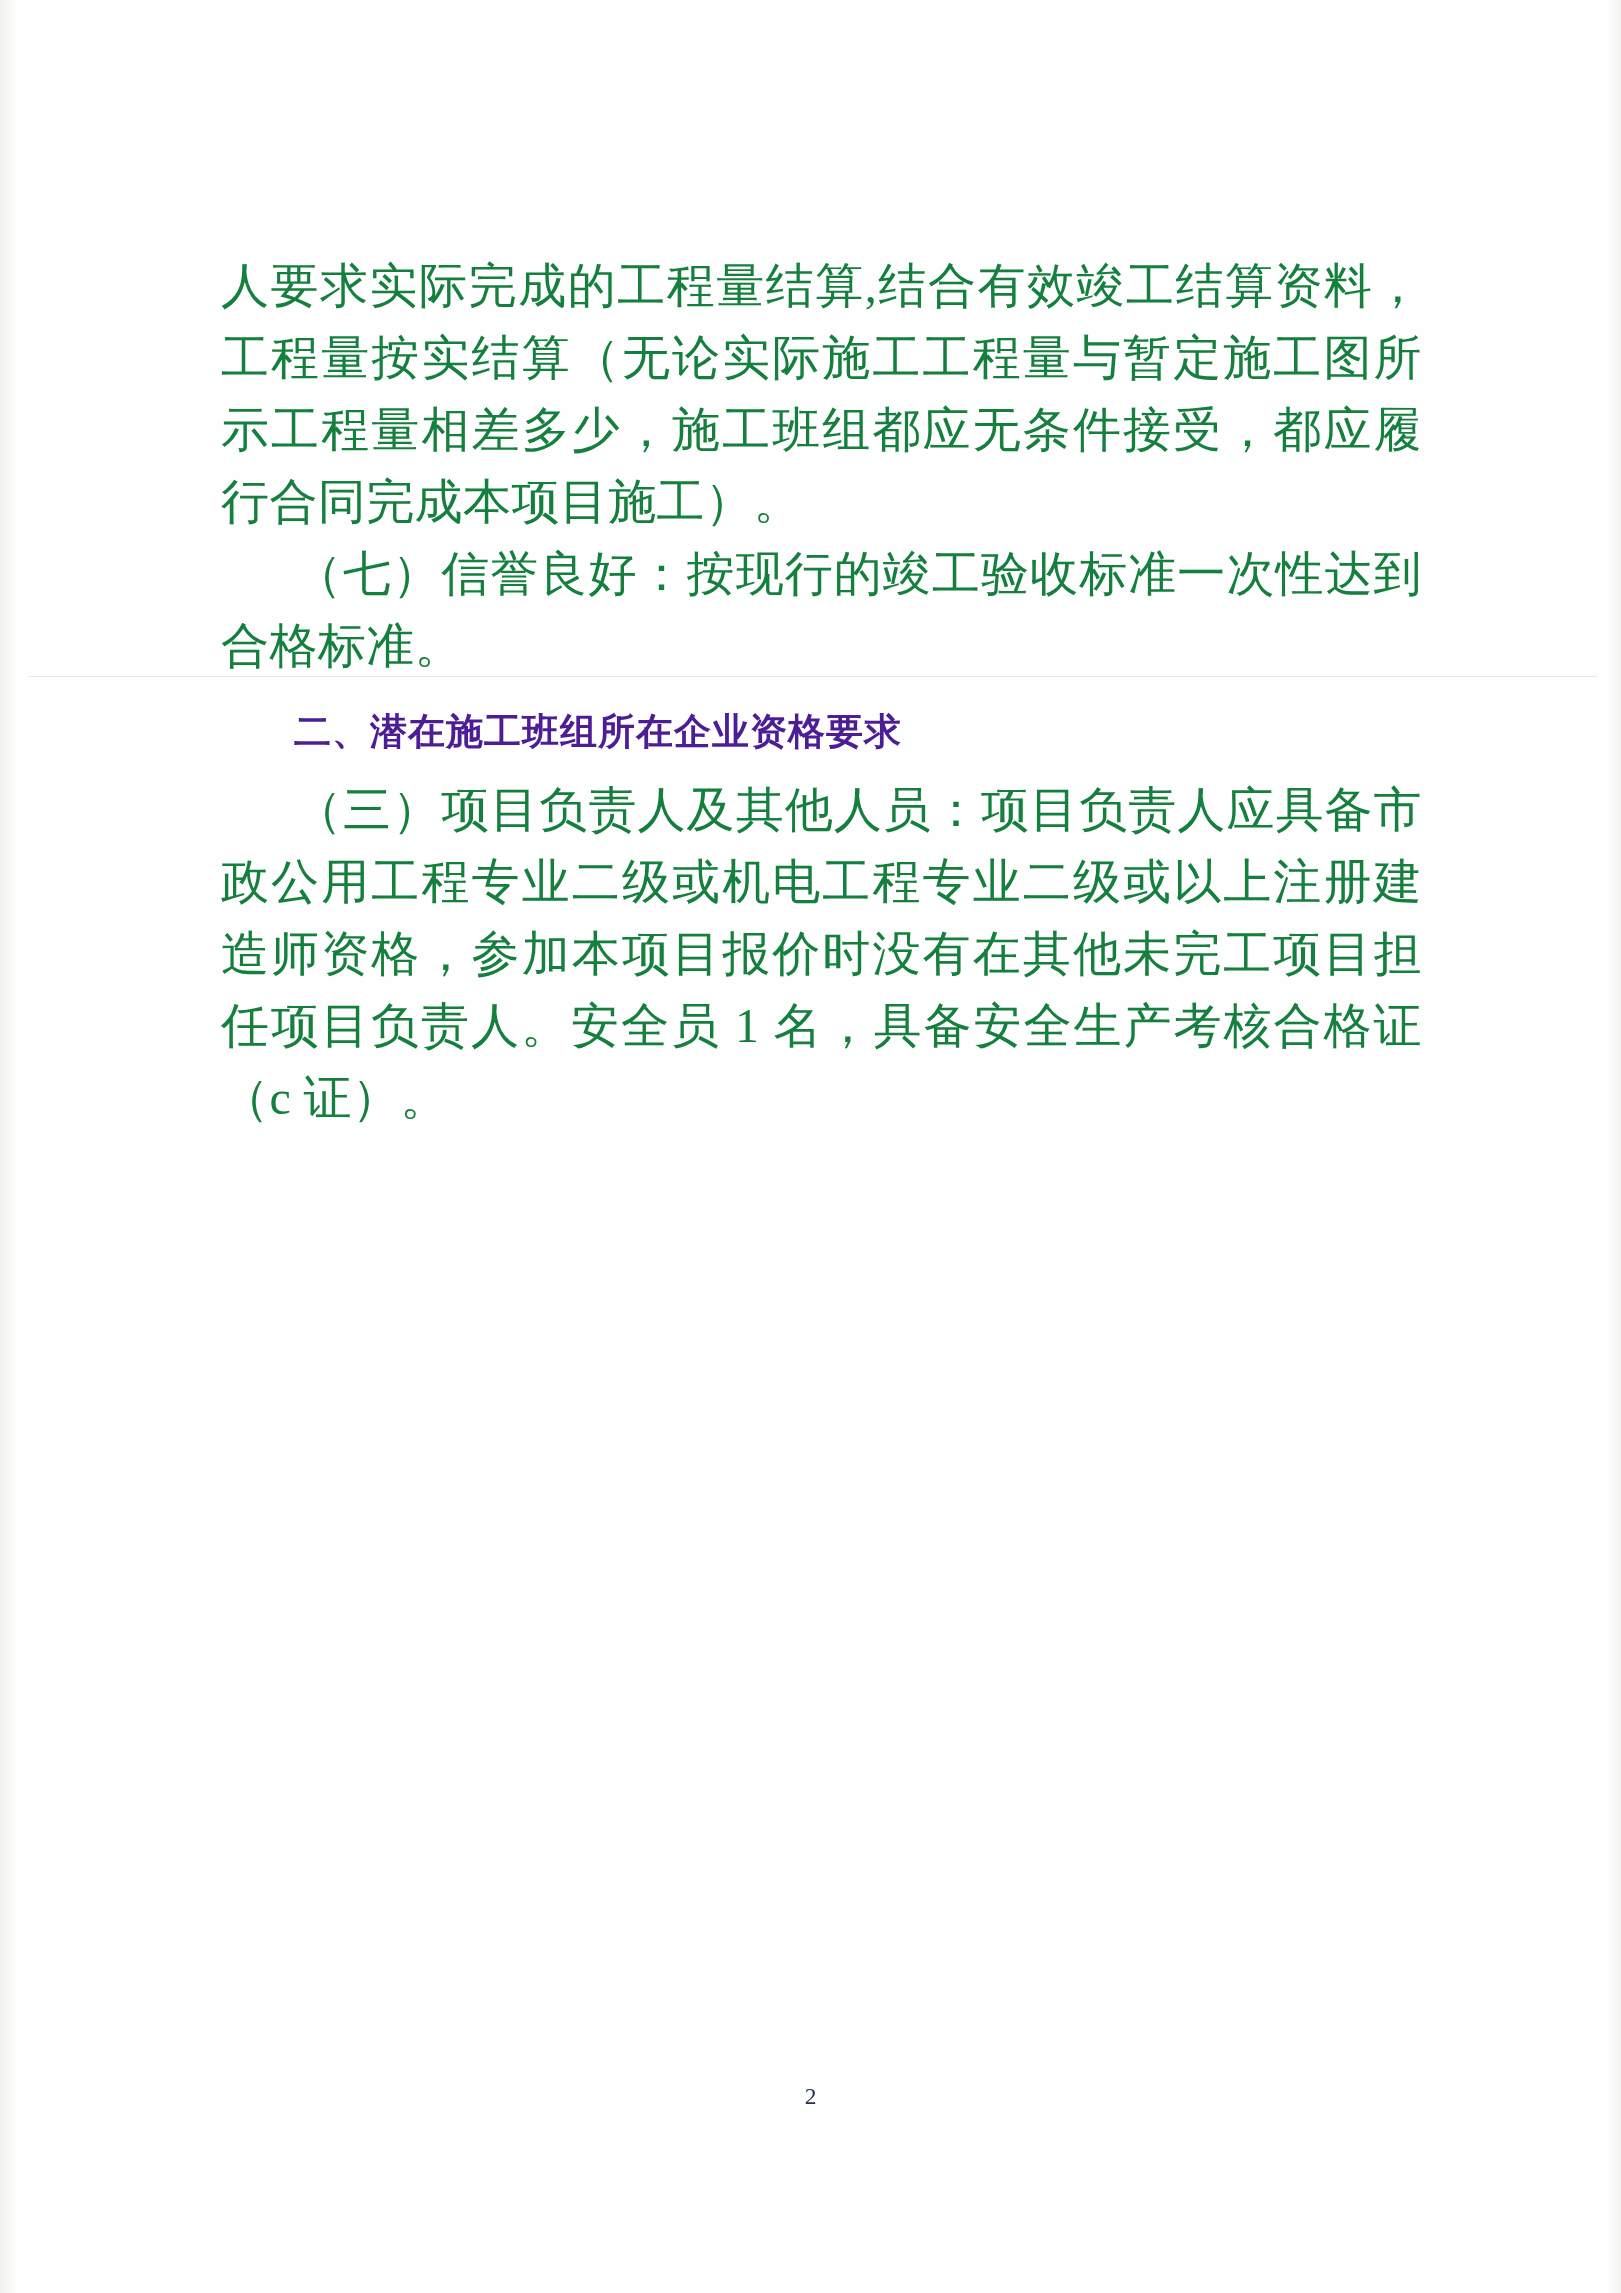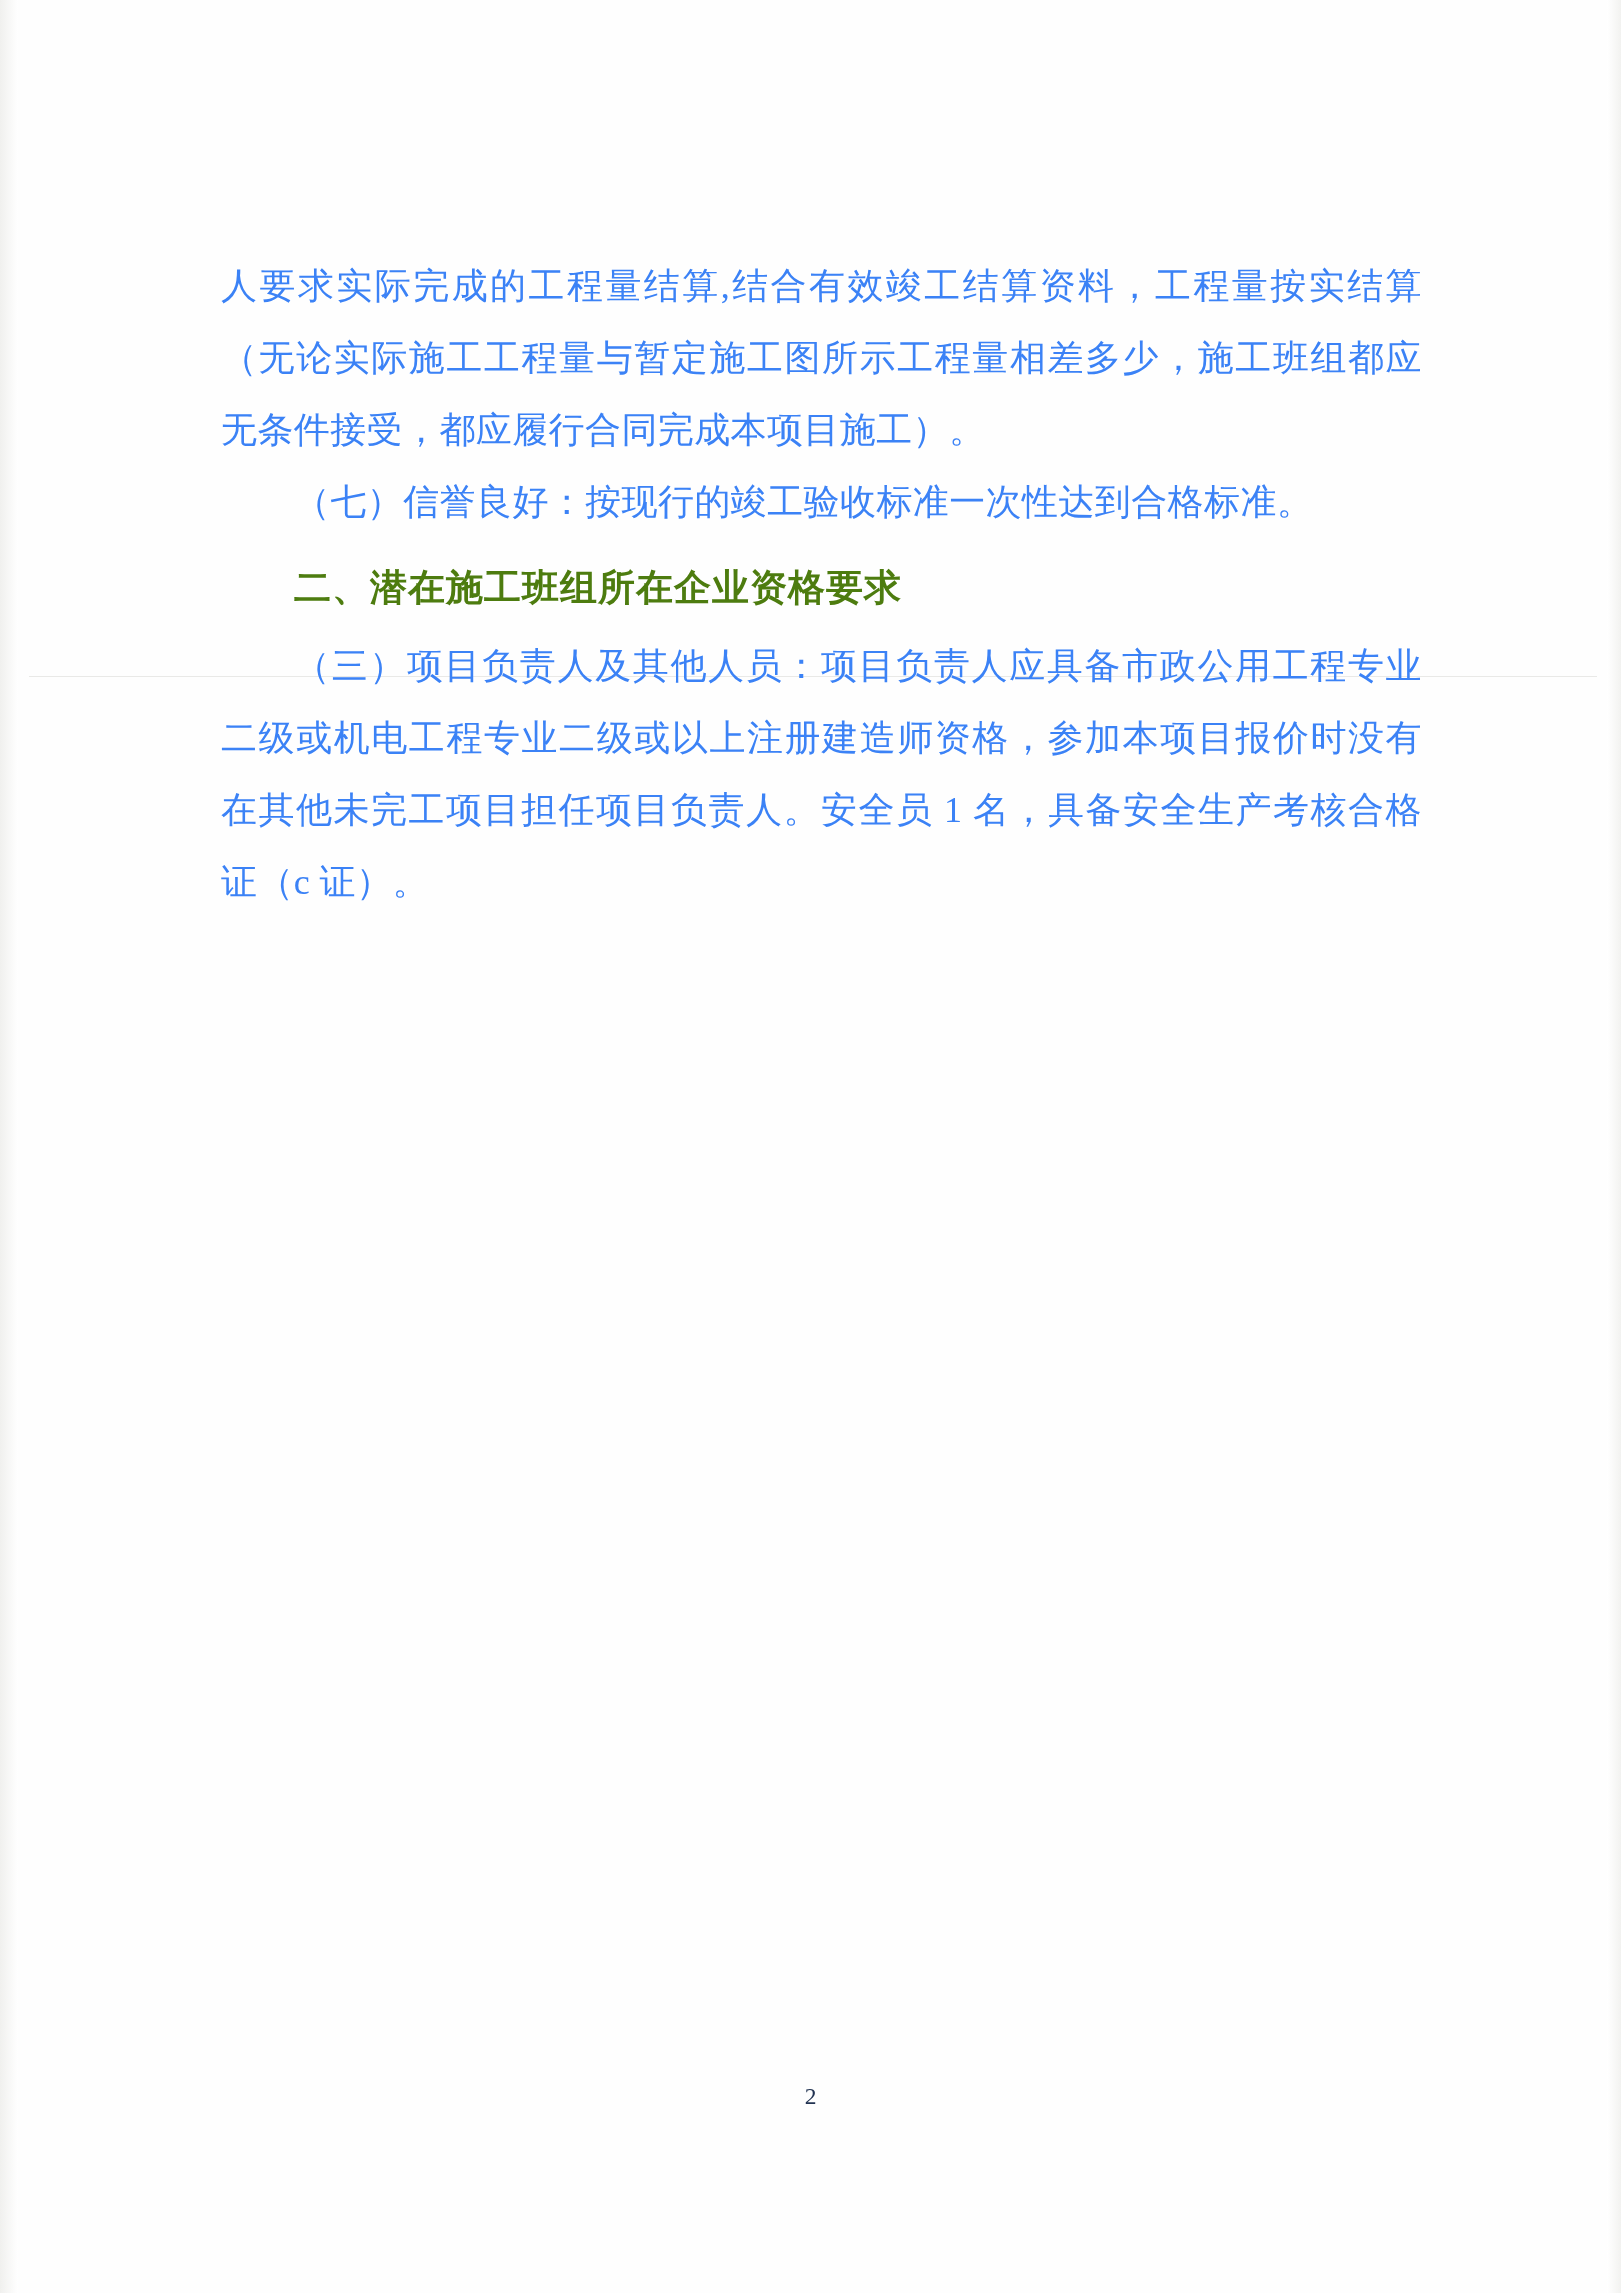--- a/index.html
+++ b/index.html
@@ -39,36 +39,36 @@
     background: #e9e9e7;
     pointer-events: none;
   }
   .content {
     position: absolute;
     left: 221px;
     top: 250px;
     width: 1201px;
   }
   .para {
-    font-size: 36px;
+    font-size: 48px;
     line-height: 72px;
-    color: #3b82f6;
+    color: #15803d;
     text-align: justify;
     text-justify: inter-ideograph;
     letter-spacing: 0.4px;
     margin: 0 0 0 0;
   }
   .indent {
     text-indent: 73px;
   }
   .heading {
     font-size: 37px;
     line-height: 72px;
     font-weight: bold;
-    color: #4d7c0f;
+    color: #4c1d95;
     text-indent: 73px;
     letter-spacing: 1px;
     margin: 13.7px 0 5.9px 0;
     font-family: "Liberation Sans", "DejaVu Sans", sans-serif;
   }
   .page-number {
     position: absolute;
     left: 0;
     top: 2083px;
     width: 1621px;

